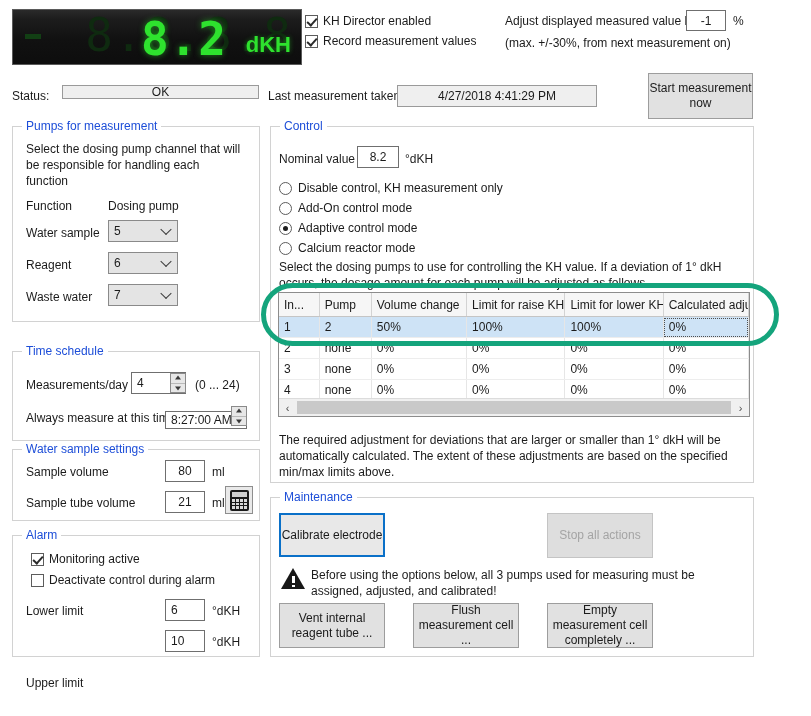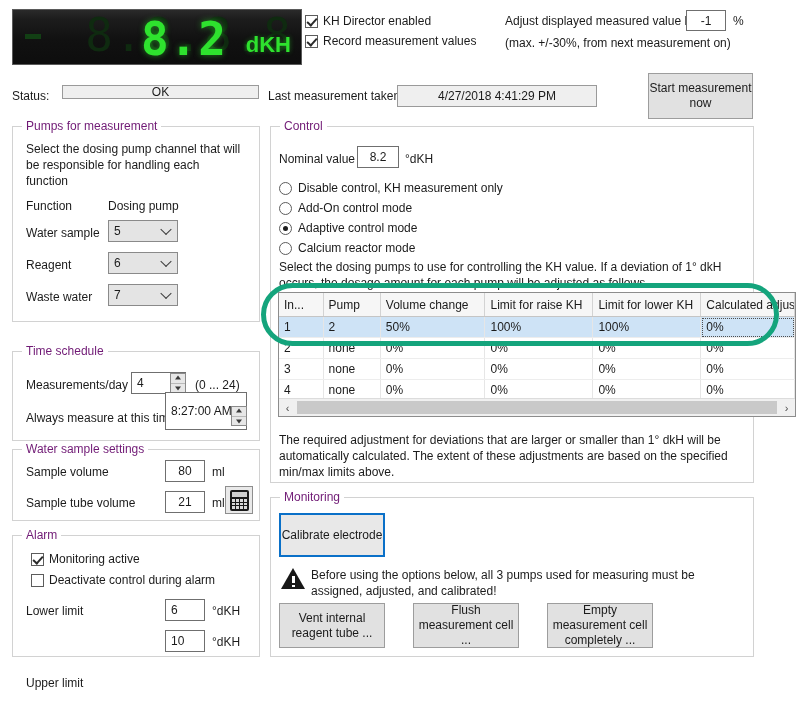--- a/index.html
+++ b/index.html
@@ -181,30 +181,30 @@
     border: 1px solid #d2d2d2;
     box-sizing: border-box;
     background: transparent;
   }
   .grp > .cap {
     position: absolute;
     top: -8px; left: 9px;
     background: #ffffff;
     padding: 0 4px;
     font-size: 12px;
-    color: #701a75;
+    color: #1d4ed8;
     white-space: nowrap;
   }
   .lbl { position: absolute; font-size: 12px; color: #1b1b1b; white-space: nowrap; }
   .lbl.wrap { white-space: normal; line-height: 16px; }
 
   
   #grid {
     position: absolute;
-    left: 278px; top: 292px; width: 518px; height: 125px;
+    left: 278px; top: 292px; width: 472px; height: 125px;
     border: 1px solid #8c8c8c;
     box-sizing: border-box;
     background: #fff;
     overflow: hidden;
   }
   #grid table { border-collapse: collapse; width: 100%; table-layout: fixed; font-size: 12px; }
   #grid th {
     background: #f6f6f6;
     border-right: 1px solid #d3d3d3;
     border-bottom: 1px solid #c5c5c5;
@@ -379,21 +379,21 @@
     <div>
         <span class="ar up"></span>
       </div>
     <div>
         <span class="ar down"></span>
       </div>
   </div>
   <div class="lbl" style="left:182px; top:26px;">(0 ... 24)</div>
 
   <div class="lbl" style="left:13px; top:59px;">Always measure at this time:</div>
-  <div class="field abs" style="left:152px; top:40px; width:82px; height:38px;">
+  <div class="field abs" style="left:152px; top:59px; width:82px; height:18px;">
     <span>8:27:00 AM</span>
   </div>
   <div class="spin" style="left:218px; top:54px; height:20px;">
     <div>
         <span class="ar up"></span>
       </div>
     <div>
         <span class="ar down"></span>
       </div>
   </div>
@@ -557,24 +557,27 @@
   <div id="hscroll">
     <span class="sbtn">‹</span>
     <span class="thumb"></span>
     <span class="sbtn">›</span>
   </div>
 </div>
 
 <div id="annot"></div>
 
 <div class="grp" style="left:270px; top:497px; width:484px; height:160px;">
-  <span class="cap">Monitoring</span>
+  <span class="cap">Maintenance</span>
 
   <div class="btn focusblue" style="position:absolute; left:8px; top:15px; width:106px; height:44px;">
     <span>Calibrate electrode</span>
+  </div>
+  <div class="btn disabled" style="position:absolute; left:276px; top:15px; width:106px; height:45px;">
+    <span>Stop all actions</span>
   </div>
 
   <div class="warn-tri" style="position:absolute; left:10px; top:70px;">
     <span class="tri"></span>
     <span class="bang"></span>
     <span class="dot"></span>
   </div>
   <div class="lbl wrap" style="left:40px; top:69px; width:436px;">Before using the options below, all 3 pumps used for measuring must be assigned, adjusted, and calibrated!</div>
 
   <div class="btn" style="position:absolute; left:8px; top:105px; width:106px; height:45px;">

